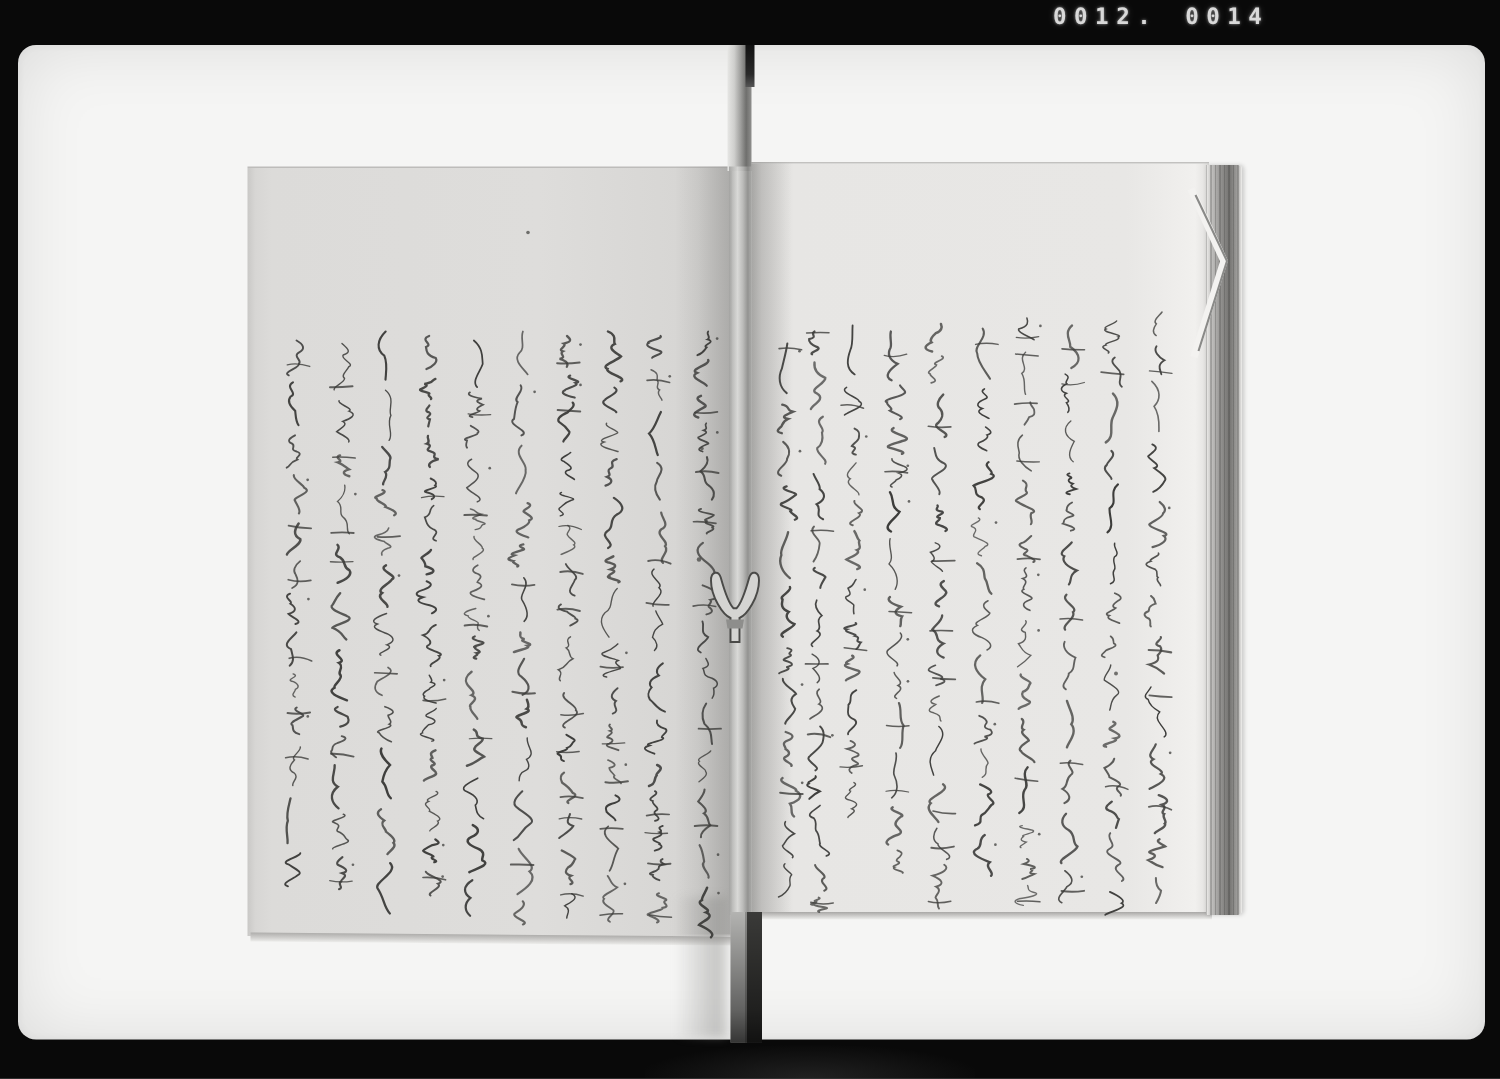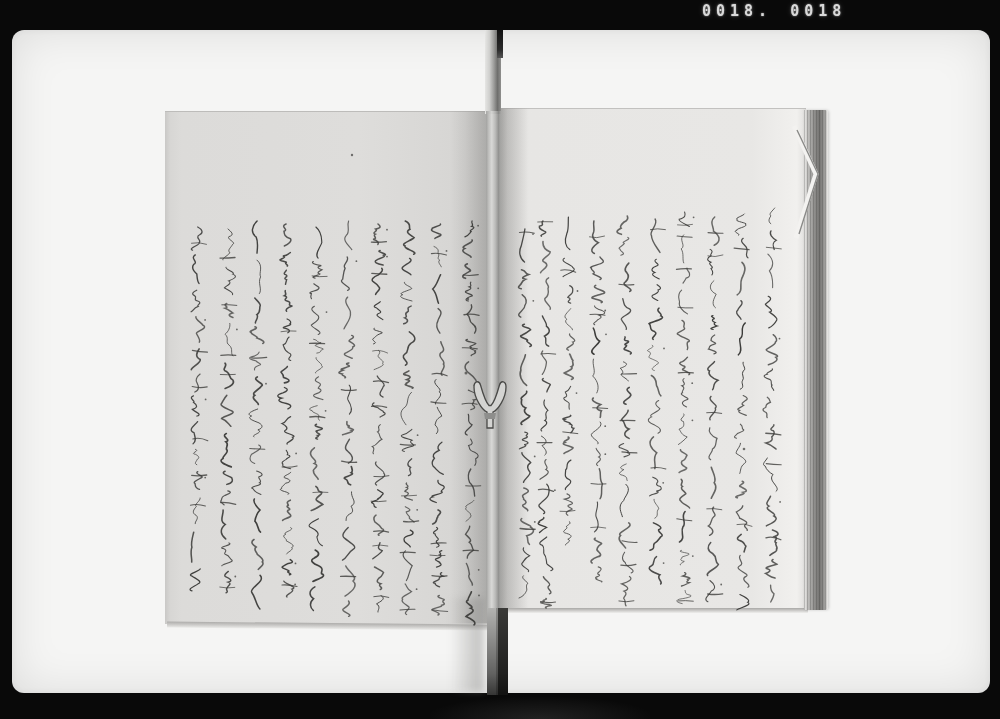--- a/index.html
+++ b/index.html
@@ -106,22 +106,22 @@
     background:radial-gradient(ellipse at 50% 100%,rgba(120,120,120,.22) 0,rgba(0,0,0,0) 75%);
     z-index:2;
   }
 </style>
 </head>
 <body>
 
 <div class="stage">
 
   <div class="counter">
-    <span>0018.</span>
-    <span>0018</span>
+    <span>0012.</span>
+    <span>0014</span>
   </div>
 
   <div class="photo"></div>
 
   <div class="left-page"></div>
   <div class="page-bottom-edge-left"></div>
   <div class="right-page"></div>
   <div class="page-bottom-edge-right"></div>
 
   <div class="gutter-shadow-left"></div>

